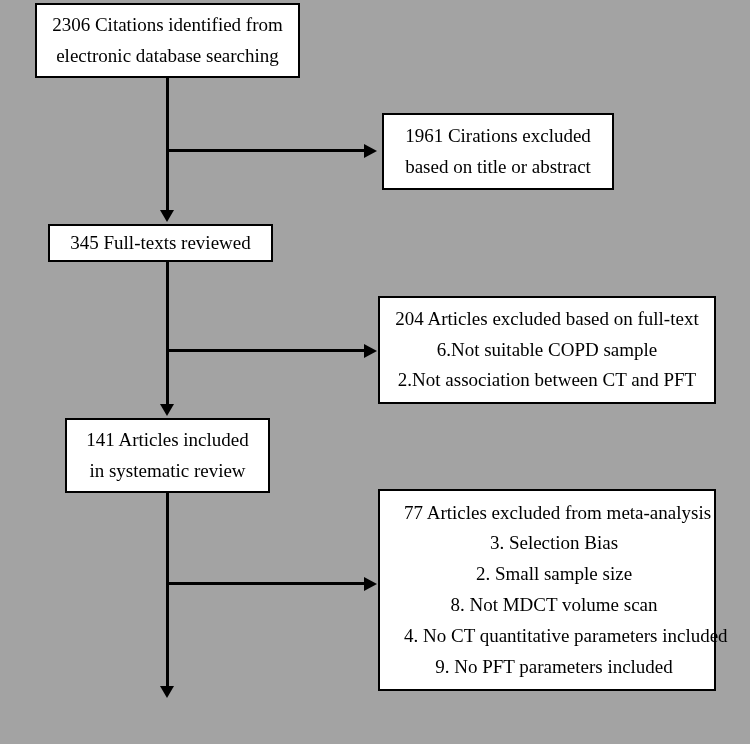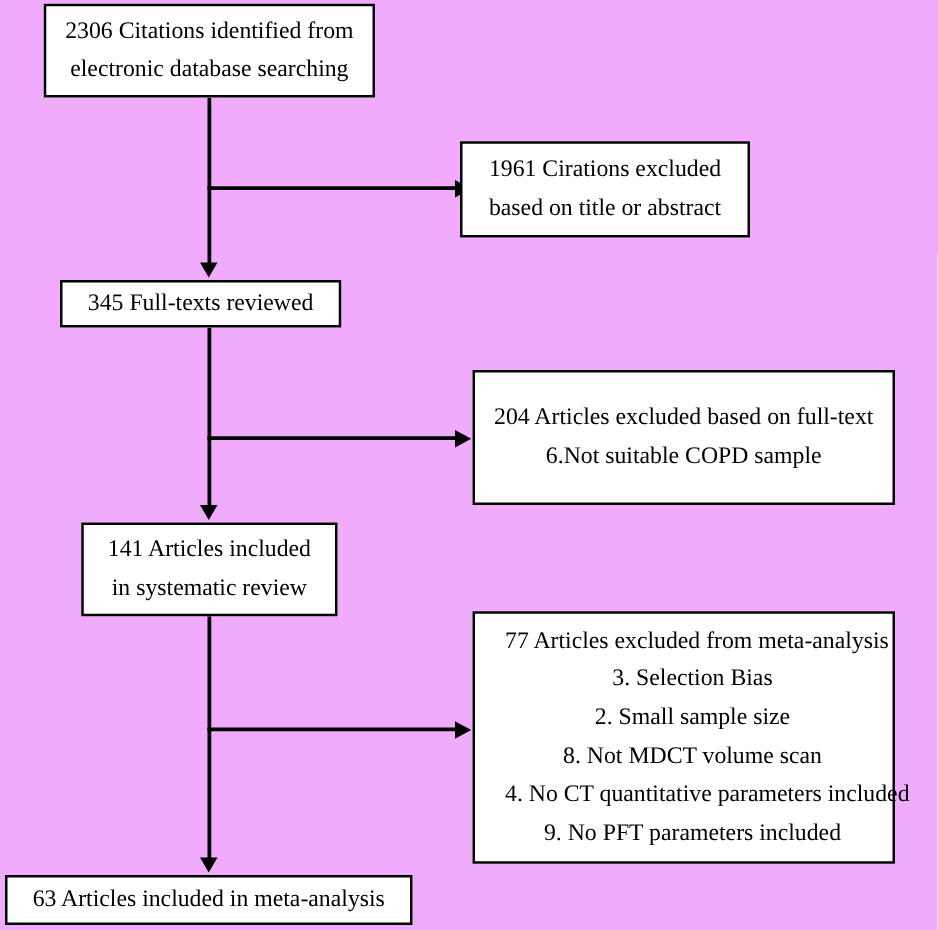--- a/index.html
+++ b/index.html
@@ -8,21 +8,21 @@
     background: #ffffff;
   }
   body {
     font-family: "Liberation Serif", "DejaVu Serif", serif;
     color: #000000;
   }
   #flowchart {
     position: relative;
     width: 750px;
     height: 744px;
-    background: #f0abfc;
+    background: #a3a3a3;
     overflow: hidden;
   }
   .box {
     position: absolute;
     box-sizing: border-box;
     border: 2px solid #000000;
     background: #ffffff;
     display: flex;
     flex-direction: column;
     justify-content: center;
@@ -92,45 +92,43 @@
   <div class="arrow-down" style="left:160px; top:686px;"></div>
 
   <div class="hline" style="left:166px; top:582px; width:198px;"></div>
   <div class="arrow-right" style="left:364px; top:577px;"></div>
 
   <div class="box centered" style="left:35px; top:3px; width:265px; height:75px;">
     <div class="line">2306 Citations identified from</div>
     <div class="line">electronic database searching</div>
   </div>
 
-  <div class="box centered" style="left:368px; top:113px; width:232px; height:77px;">
+  <div class="box centered" style="left:382px; top:113px; width:232px; height:77px;">
     <div class="line">1961  Cirations  excluded</div>
     <div class="line">based on title or abstract</div>
   </div>
 
   <div class="box centered single" style="left:48px; top:224px; width:225px; height:38px;">
     <div class="line">345 Full-texts reviewed</div>
   </div>
 
   <div class="box list" style="left:378px; top:296px; width:338px; height:108px;">
     <div class="line">204 Articles excluded based on full-text</div>
     <div class="line">6.Not suitable COPD sample</div>
+    <div class="line">2.Not association between CT and PFT</div>
   </div>
 
   <div class="box centered" style="left:65px; top:418px; width:205px; height:75px;">
     <div class="line">141  Articles  included</div>
     <div class="line">in systematic review</div>
   </div>
 
   <div class="box list" style="left:378px; top:489px; width:338px; height:202px;padding-left:24px;">
     <div class="line">77 Articles excluded from meta-analysis</div>
     <div class="line">3. Selection Bias</div>
     <div class="line">2. Small sample size</div>
     <div class="line">8. Not MDCT volume scan</div>
     <div class="line">4. No CT quantitative parameters included</div>
     <div class="line">9. No PFT parameters included</div>
   </div>
 
-  <div class="box centered single" style="left:4px; top:700px; width:326px; height:40px;">
-    <div class="line">63 Articles included in meta-analysis</div>
-  </div>
 
 </div>
 
 </body></html>

